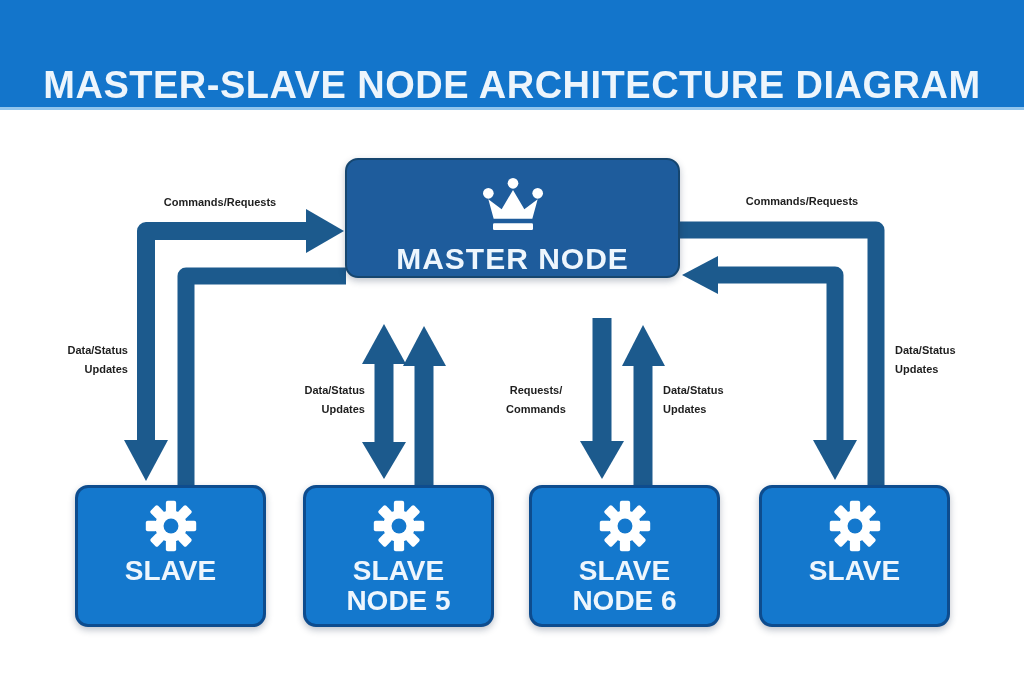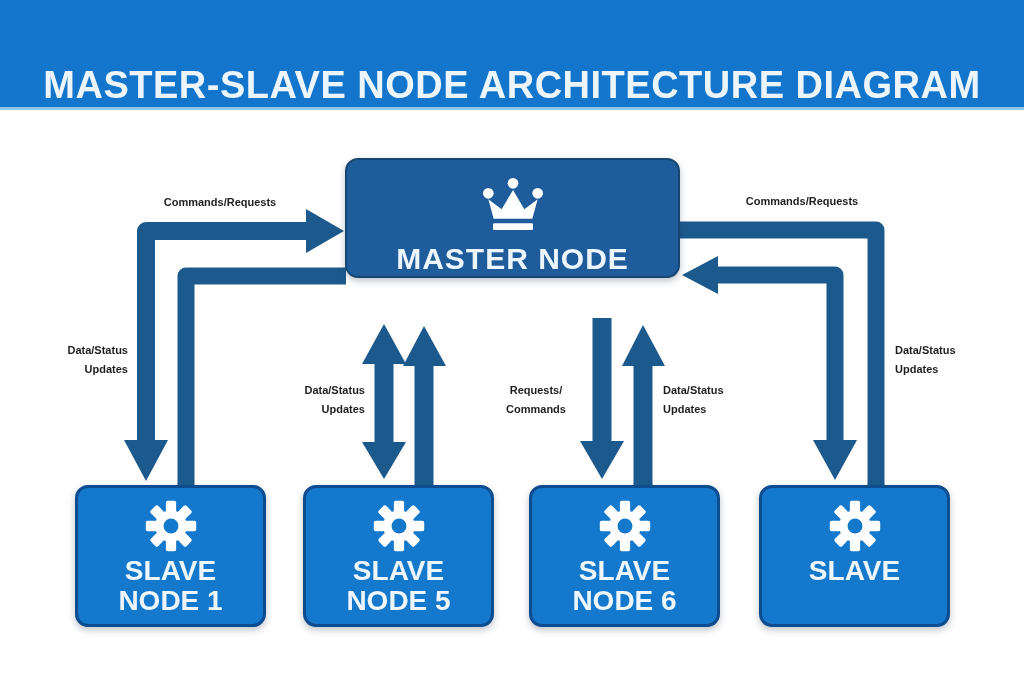--- a/index.html
+++ b/index.html
@@ -140,21 +140,20 @@
           <rect x="-5.5" y="-27" width="11" height="12" rx="2" transform="rotate(180)"></rect>
           <rect x="-5.5" y="-27" width="11" height="12" rx="2" transform="rotate(225)"></rect>
           <rect x="-5.5" y="-27" width="11" height="12" rx="2" transform="rotate(270)"></rect>
           <rect x="-5.5" y="-27" width="11" height="12" rx="2" transform="rotate(315)"></rect>
         </g>
         <circle r="8" fill="var(--slave-fill,#1478cd)"></circle>
       </g>
     </svg>
     <div class="node-title">
       <span>SLAVE</span><br>
-      <span>NODE 1</span>
     </div>
   </div>
 
   <div class="node slave slave-2">
     <svg class="gear" width="56" height="56" viewBox="-30 -30 60 60">
       <g fill="#ffffff">
         <circle r="17"></circle>
         <g>
           <rect x="-5.5" y="-27" width="11" height="12" rx="2"></rect>
           <rect x="-5.5" y="-27" width="11" height="12" rx="2" transform="rotate(45)"></rect>

